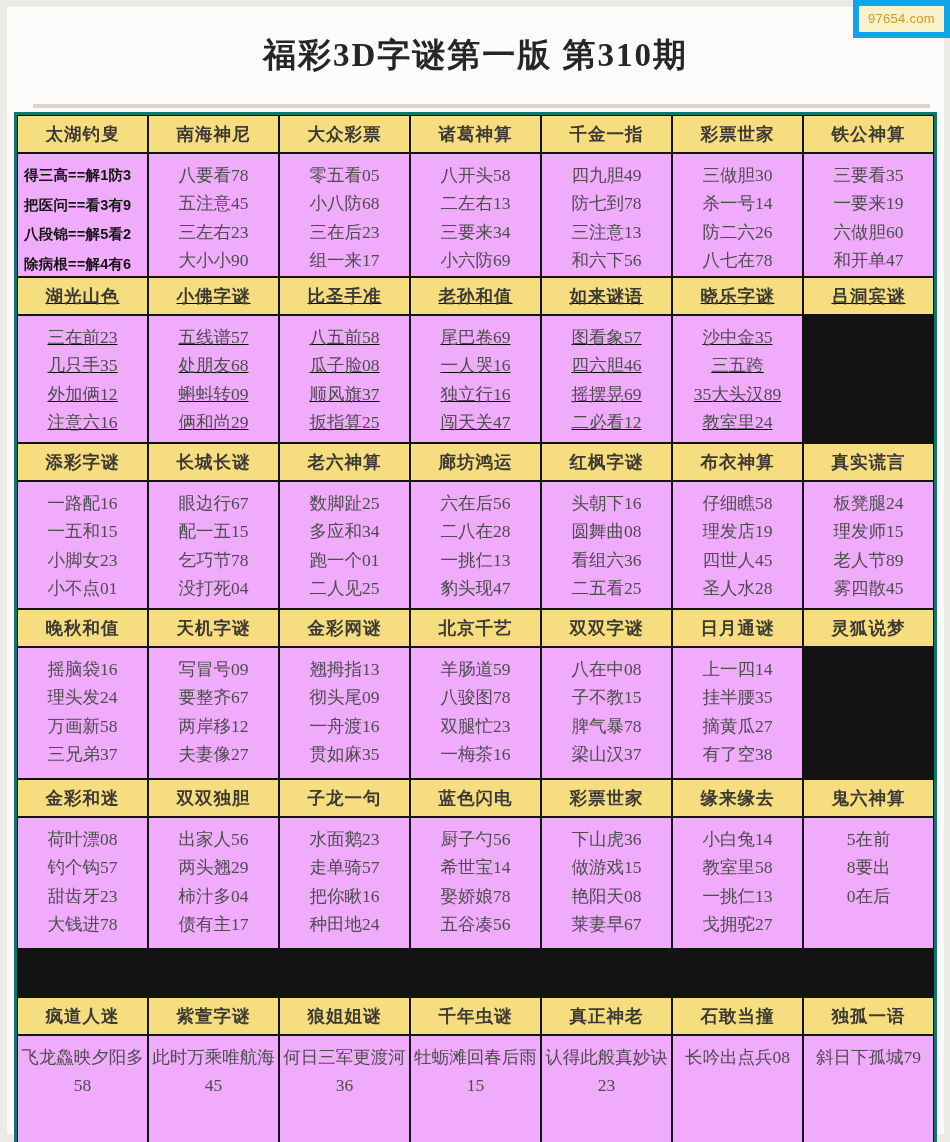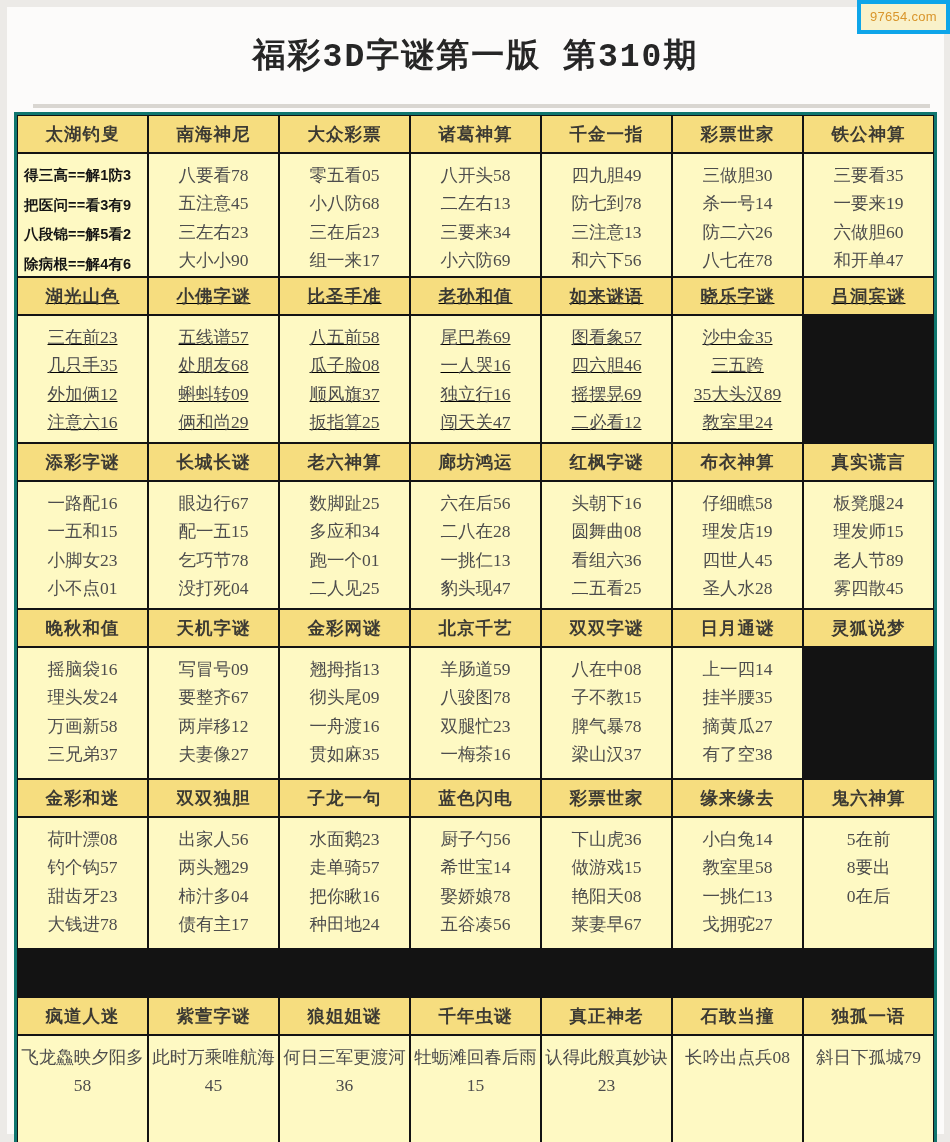--- a/index.html
+++ b/index.html
@@ -18,32 +18,32 @@
   }
   .panel{
     position:relative;
     width:100%;height:100%;
     background:#fcfbfa;
     box-sizing:border-box;
   }
   .watermark{
     position:absolute;top:-7px;right:-6px;
     background:#f9f1ca;
-    border:4px solid #0ea5e9;
+    border:6px solid #0ea5e9;
     color:#d9952b;
     font-size:13px;
     padding:5px 9px 6px 9px;
     letter-spacing:.3px;
     z-index:5;
   }
   .title{
     margin:0;
     padding-top:26px;
     text-align:center;
-    font-family:Liberation Mono, monospace;
+    font-family:Liberation Serif, serif;
     font-size:33px;
     font-weight:600;
     color:#262626;
     letter-spacing:2px;
   }
   .divider{
     height:4px;
     background:#d9d6d1;
     margin:26px 14px 4px 26px;
   }
@@ -63,21 +63,21 @@
   }
   .hcell{
     background:#f6dd7f;
     color:#3c3a33;
     font-weight:700;
     font-size:17.5px;
     display:flex;align-items:center;justify-content:center;
     letter-spacing:1px;
   }
   .ccell{
-    background:#fef9c3;
+    background:#f0abfc;
     color:#4d4d4d;
     font-family:"Liberation Serif","DejaVu Serif",serif;
     font-size:17.5px;
     text-align:center;
     padding:7px 3px 0 3px;
     line-height:1.62;
   }
   .ccell.bold{
     font-family:"Liberation Sans","DejaVu Sans",sans-serif;
     font-weight:700;

